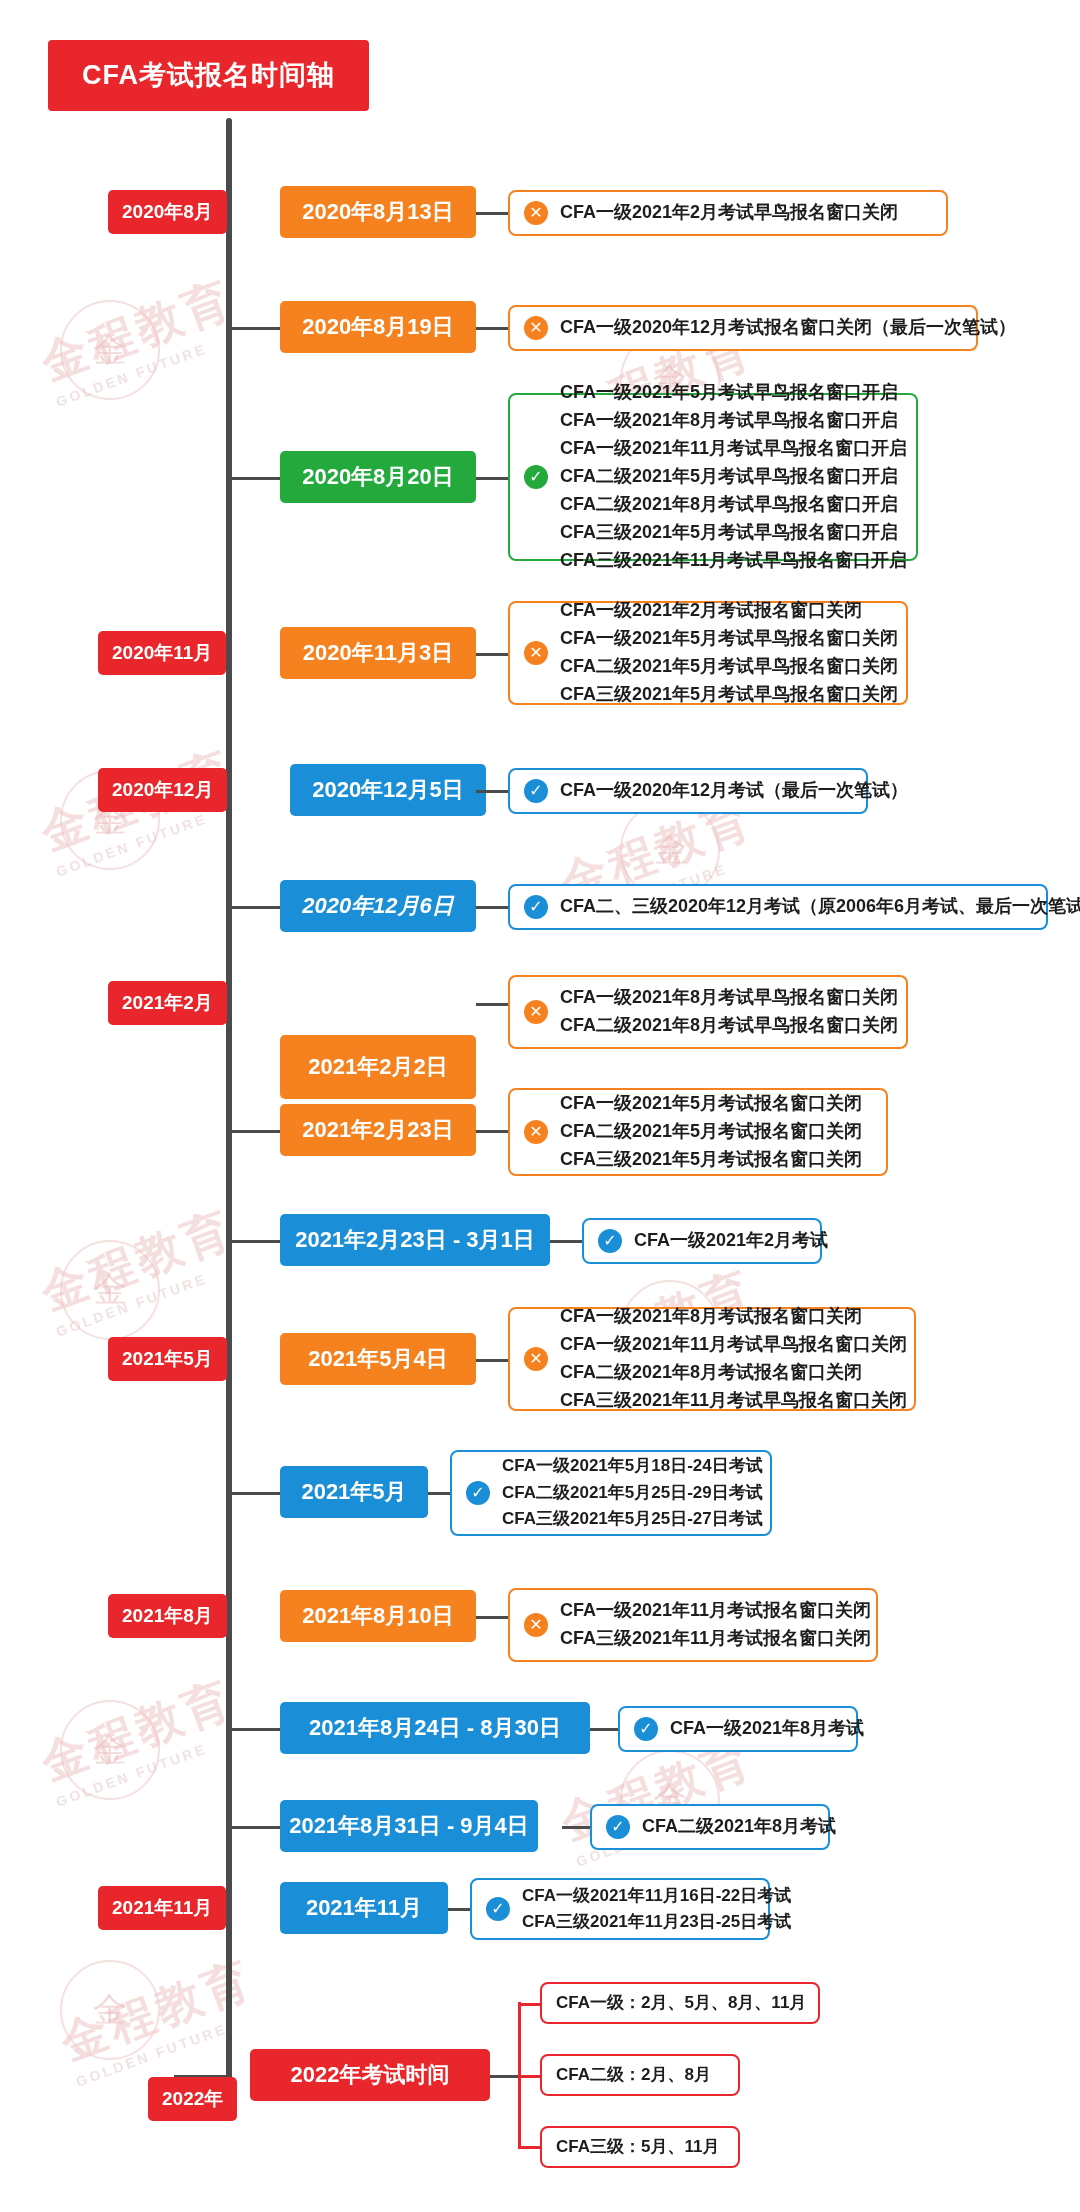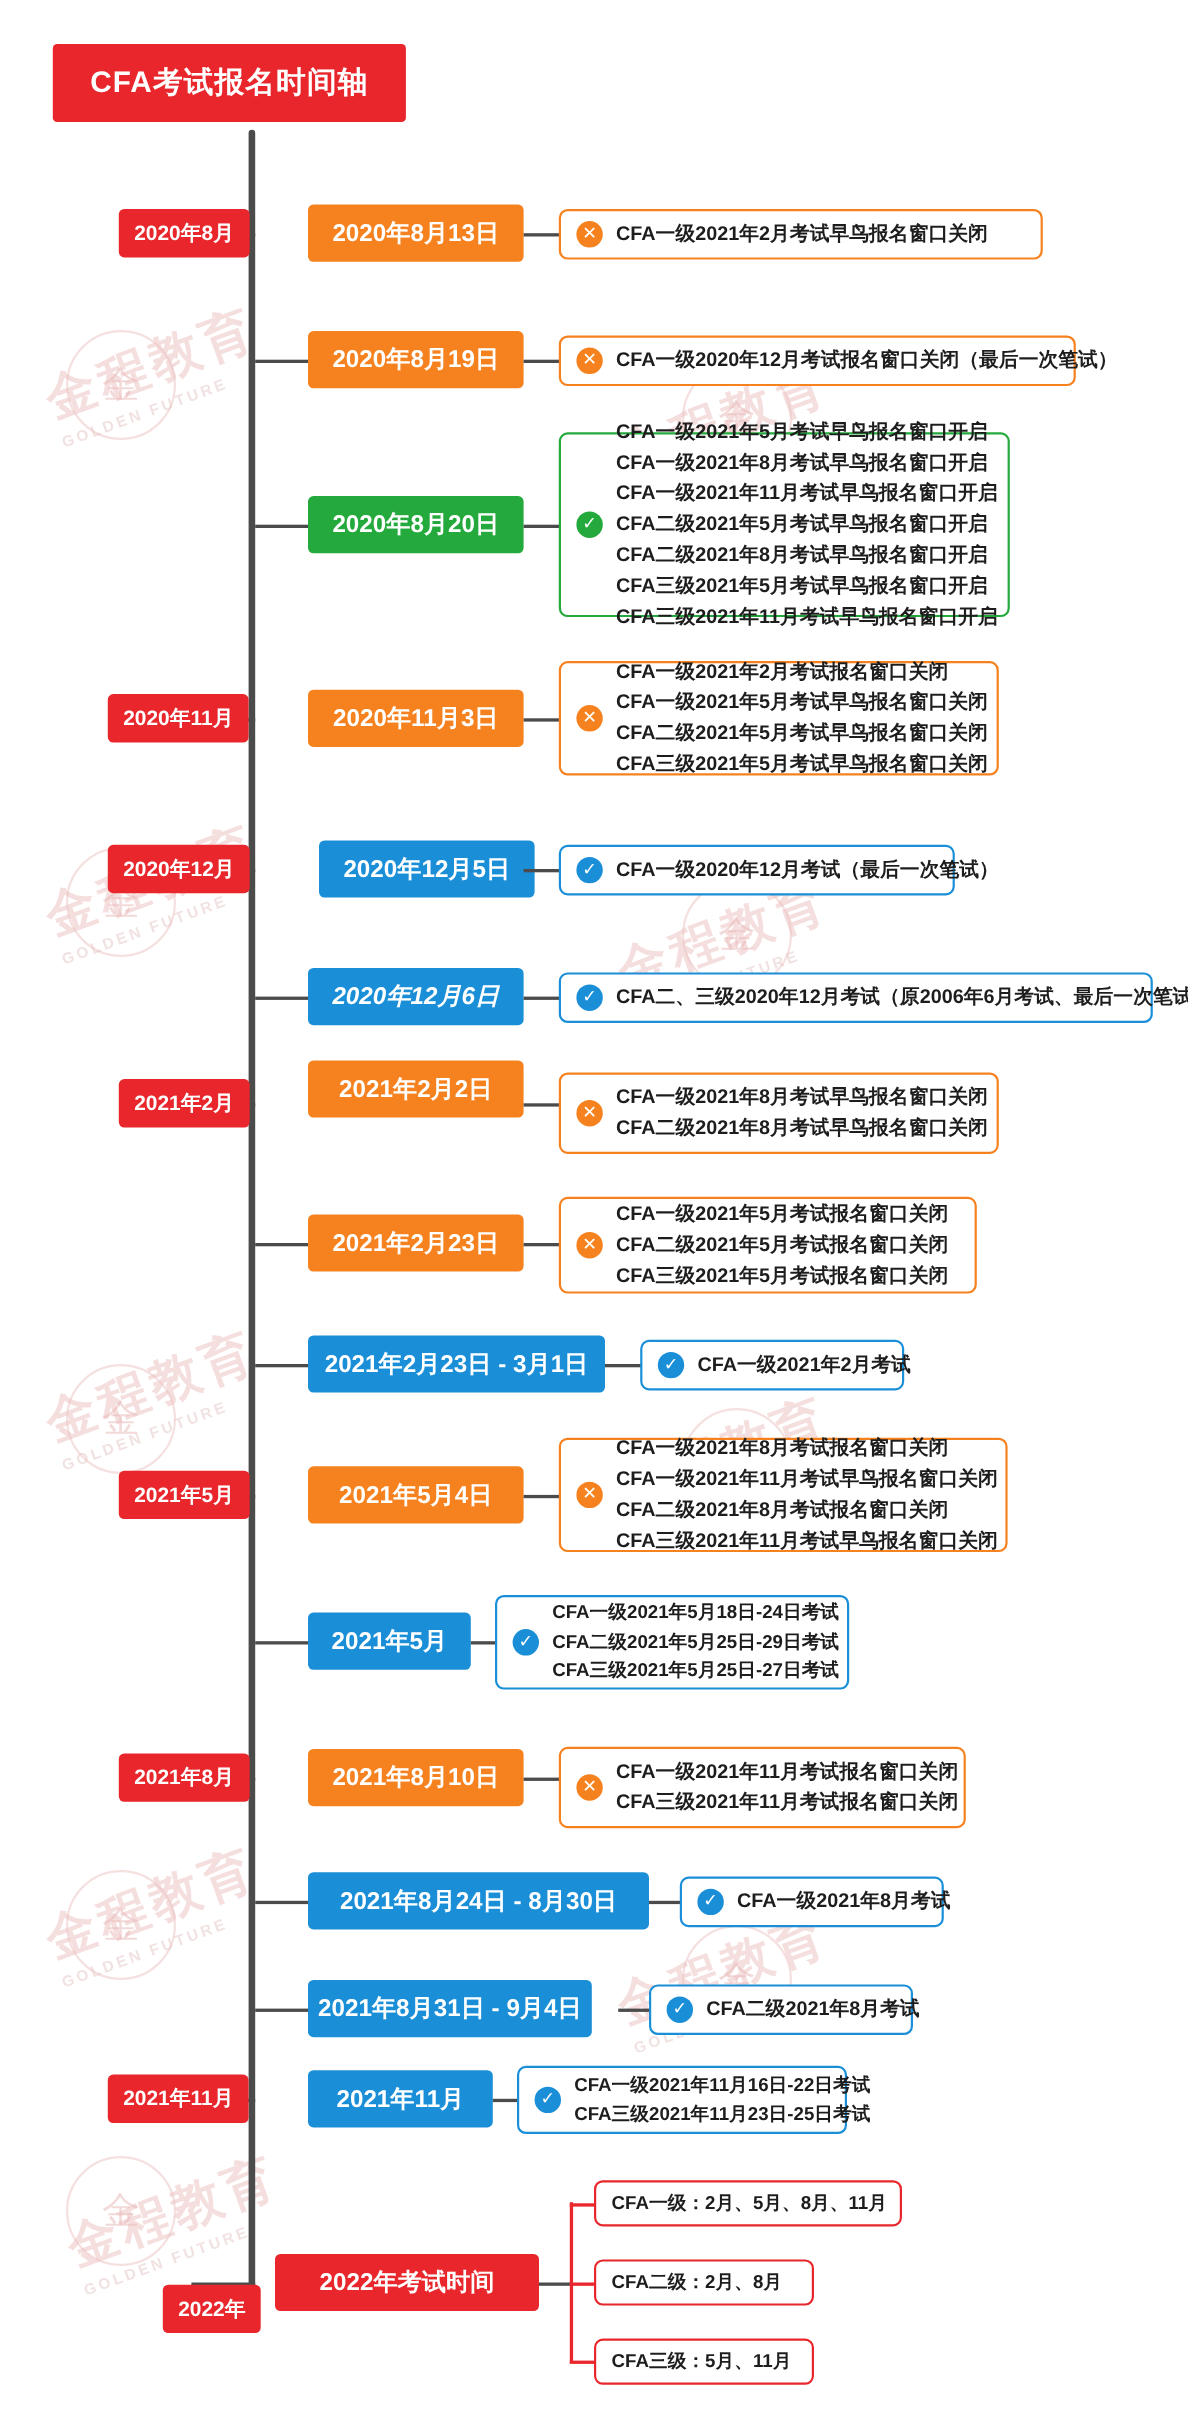--- a/index.html
+++ b/index.html
@@ -185,21 +185,21 @@
   <div class="date-box blue" style="left:280px;top:880px;width:196px;height:52px;font-style:italic;">2020年12月6日</div>
   <div class="connector" style="left:232px;top:906px;width:48px;"></div>
   <div class="connector" style="left:476px;top:906px;width:36px;"></div>
   <div class="note blue" style="left:508px;top:884px;width:540px;height:46px;">
     <span class="ic info">✓</span>
     <span class="lines">CFA二、三级2020年12月考试（原2006年6月考试、最后一次笔试）</span>
   </div>
 
   <div class="connector" style="left:174px;top:1003px;width:58px;"></div>
   <div class="month-tag" style="left:108px;top:981px;">2021年2月</div>
-  <div class="date-box orange" style="left:280px;top:964px;width:196px;height:52px;">2021年2月2日</div>
+  <div class="date-box orange" style="left:280px;top:1035px;width:196px;height:64px;">2021年2月2日</div>
   <div class="connector" style="left:476px;top:1003px;width:36px;"></div>
   <div class="note" style="left:508px;top:975px;width:400px;height:74px;">
     <span class="ic close">✕</span>
     <span class="lines">
       <div>CFA一级2021年8月考试早鸟报名窗口关闭</div>
       <div>CFA二级2021年8月考试早鸟报名窗口关闭</div>
     </span>
   </div>
 
   <div class="date-box orange" style="left:280px;top:1104px;width:196px;height:52px;">2021年2月23日</div>

